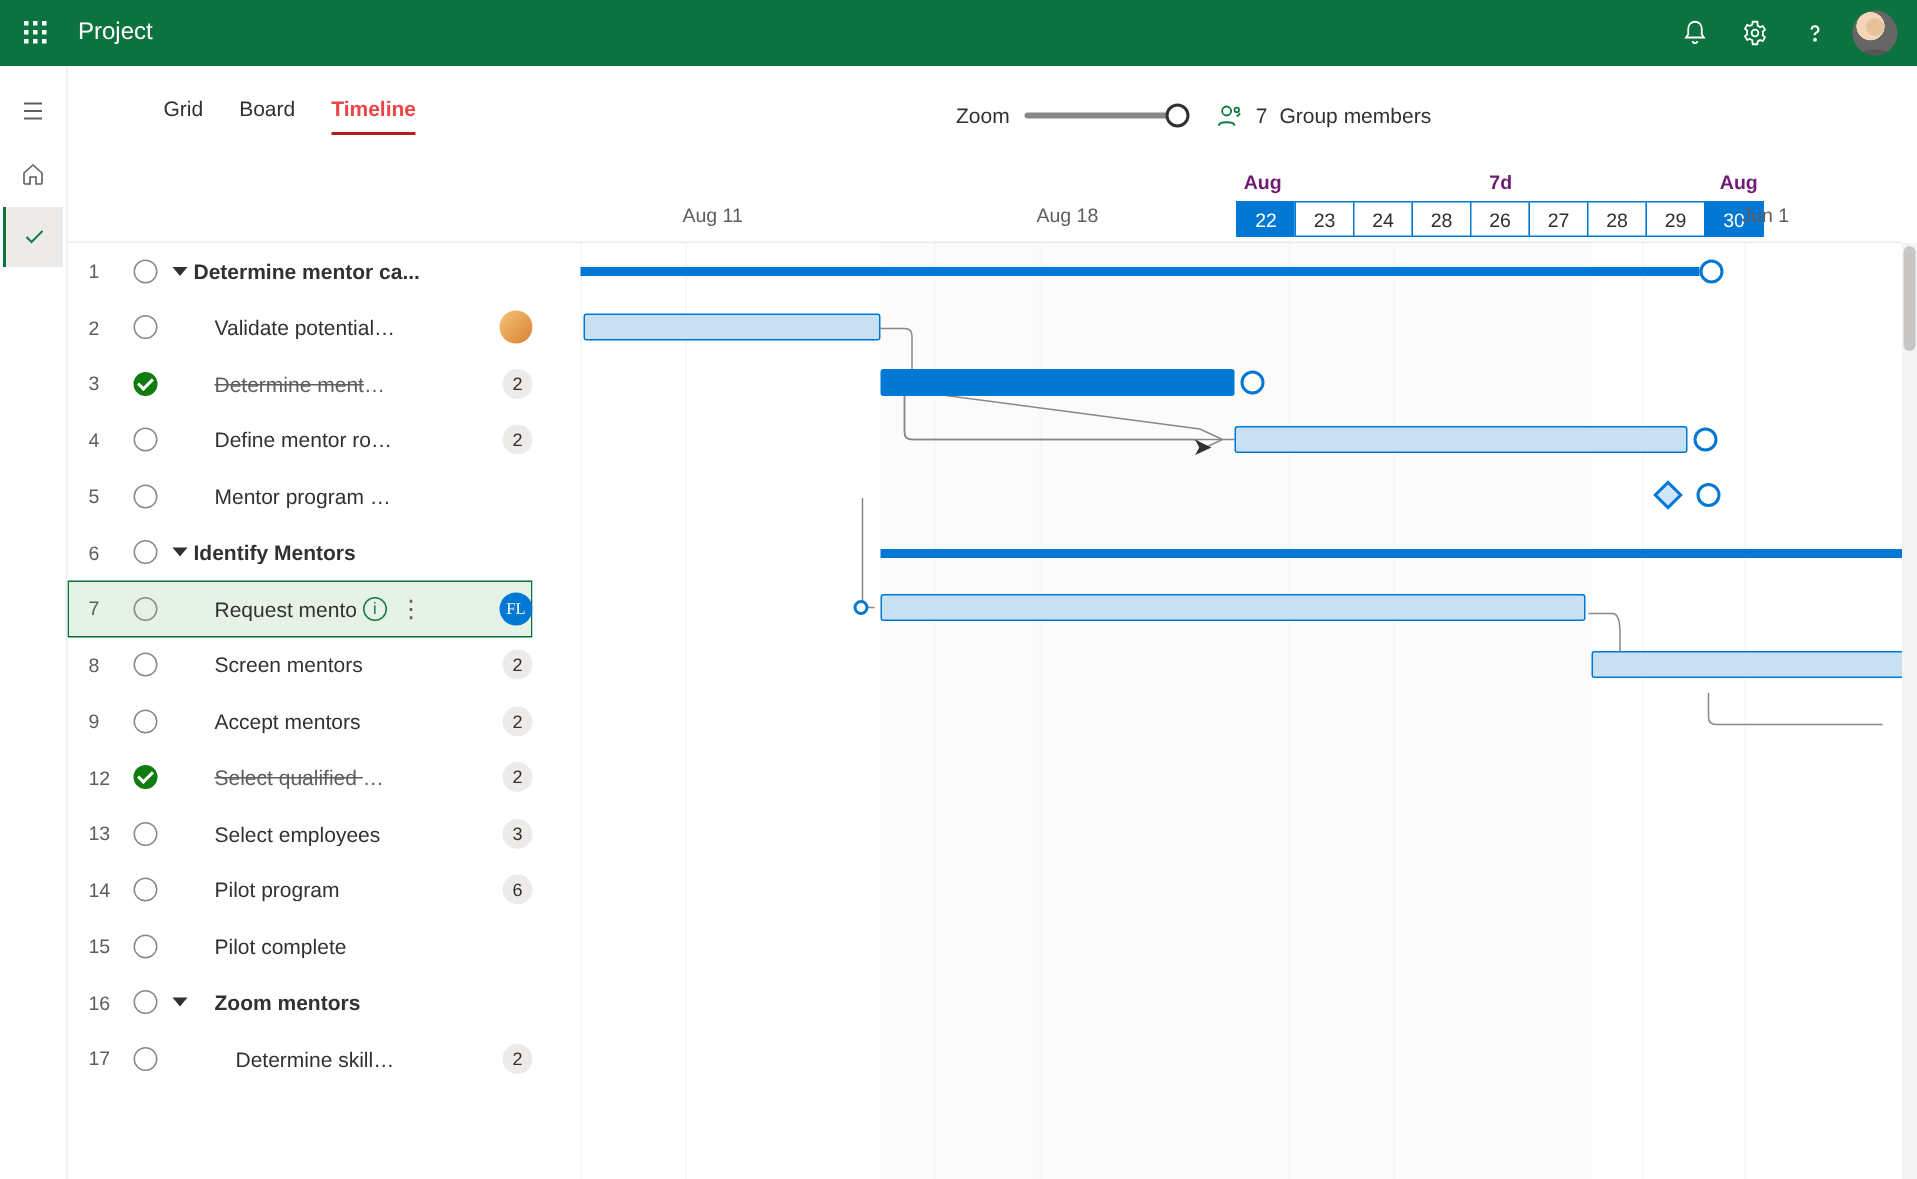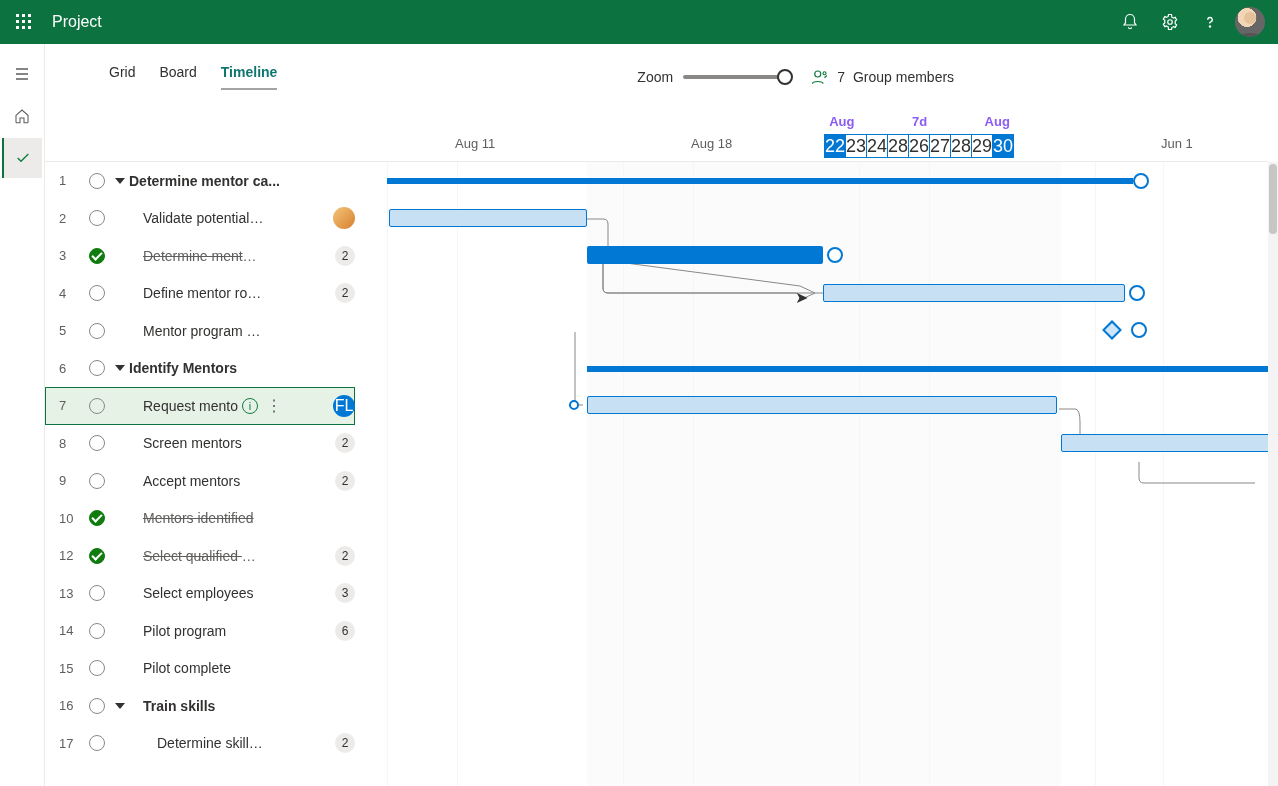--- a/index.html
+++ b/index.html
@@ -18,35 +18,35 @@
   .leftrail .lrbtn { width: 40px; height: 40px; display: flex; align-items: center; justify-content: center; cursor: pointer; color: #605e5c; margin-bottom: 2px; }
   .leftrail .lrbtn.active { background: #edebe9; border-left: 2px solid #0b7240; }
 
   
   .mainhdr { position: absolute; left: 45px; top: 44px; right: 0; height: 66px; display: flex; align-items: center; padding: 0 24px; }
   .mainhdr .ttlblock { min-width: 320px; }
   .mainhdr .ttlblock .pt { font-size: 24px; font-weight: 600; }
   .mainhdr .ttlblock .sub { font-size: 12px; color: #605e5c; margin-top: 2px; }
   .tabs { display: flex; gap: 24px; margin-left: 40px; }
   .tab { font-size: 14px; padding-bottom: 8px; cursor: pointer; color: #323130; }
-  .tab.active { color: #0f766e; border-bottom: 2px solid #a3a3a3; font-weight: 600; }
+  .tab.active { color: #ef4444; border-bottom: 2px solid #b91c1c; font-weight: 600; }
   .zoomwrap { display: flex; align-items: center; gap: 10px; margin-left: 360px;}
   .slider { position: relative; width: 104px; height: 4px; background: #8a8886; border-radius: 2px; }
   .slider .thumb { position: absolute; right: -6px; top: -6px; width: 16px; height: 16px; border: 2px solid #323130; background: #fff; border-radius: 50%; }
   .grp { display: flex; align-items: center; gap: 8px; margin-left: 24px; }
 
   
   .timehdr { position: absolute; left: 45px; top: 110px; right: 10px; height: 52px; border-bottom: 1px solid #edebe9; }
   .timehdr .tasksidehdr { position: absolute; left: 0; top: 0; width: 310px; height: 100%; }
   .timehdr .dates { position: absolute; left: 310px; right: 0; top: 0; bottom: 0; }
   .datemajor { position: absolute; bottom: 10px; font-size: 13px; color: #605e5c; }
   .selbar { position: absolute; top: 4px; height: 44px; display: flex; flex-direction: column; align-items: stretch; }
-  .selbar .labels { display: flex; font-size: 13px; color: #8b5cf6; font-weight: 600; height: 20px; gap: 20px; }
+  .selbar .labels { display: flex; font-size: 13px; color: #701a75; font-weight: 600; height: 20px; gap: 20px; }
   .selbar .cells { display: flex; }
-  .selbar .cell { width: 22px; height: 24px; border: 1px solid #0078d4; display: flex; align-items: center; justify-content: center; font-size: 18px; color: #323130; background: #fff; margin-left: -1px; }
+  .selbar .cell { width: 40px; height: 24px; border: 1px solid #0078d4; display: flex; align-items: center; justify-content: center; font-size: 13px; color: #323130; background: #fff; margin-left: -1px; }
   .selbar .cell.first { background: #0078d4; color: #fff; border-color: #0078d4; }
   .selbar .cell.last { background: #0078d4; color: #fff; border-color: #0078d4; }
 
   
   .content { position: absolute; left: 45px; top: 162px; right: 10px; bottom: 0; display: flex; }
   .taskcol { width: 310px; flex: none; overflow: hidden; }
   .ganttcol { flex: 1; position: relative; overflow: hidden; }
   .scrolltrack { position: absolute; right: 0; top: 162px; bottom: 0; width: 10px; background: #f4f4f4; }
   .scrollthumb { position: absolute; left: 1px; width: 8px; height: 70px; background: #c8c6c4; border-radius: 4px; top: 2px; }
 
@@ -59,21 +59,21 @@
   .chk.done::after { content: ""; position: absolute; left: 4px; top: 1px; width: 4px; height: 8px; border-right: 2px solid #fff; border-bottom: 2px solid #fff; transform: rotate(45deg); }
   .expcol { width: 18px; display: flex; justify-content: center; }
   .chev { width: 0; height: 0; border-left: 5px solid transparent; border-right: 5px solid transparent; border-top: 6px solid #323130; cursor: pointer; }
   .tname { flex: 0 1 auto; white-space: nowrap; overflow: hidden; text-overflow: ellipsis; max-width: 135px; }
   .tname.bold { font-weight: 600; max-width: 160px; }
   .tname.strike { text-decoration: line-through; color: #605e5c; }
   .indent1 { padding-left: 14px; }
   .indent2 { padding-left: 28px; }
   .badge { position: absolute; right: 0; width: 20px; height: 20px; border-radius: 50%; background: #edebe9; color: #323130; font-size: 12px; display: flex; align-items: center; justify-content: center; }
   .avbadge { position: absolute; right: 0; width: 22px; height: 22px; border-radius: 50%; background: linear-gradient(135deg,#f3c57b,#d97f2e); }
-  .flbadge { position: absolute; right: 0; width: 22px; height: 22px; border-radius: 50%; background: #0078d4; color: #fff; font-size: 16px; display: flex; align-items: center; justify-content: center; }
+  .flbadge { position: absolute; right: 0; width: 22px; height: 22px; border-radius: 50%; background: #0078d4; color: #fff; font-size: 11px; display: flex; align-items: center; justify-content: center; font-family: Liberation Serif, serif; }
   .row.selected { background: #e6f2e6; outline: 1px solid #0b7240; outline-offset: -1px; }
   .info-icon { width: 16px; height: 16px; border: 1.5px solid #107c41; border-radius: 50%; margin-left: 4px; display: flex; align-items: center; justify-content: center; font-size: 11px; color: #107c41; flex: none; }
   .kebab { margin-left: 8px; color: #605e5c; cursor: pointer; flex: none; font-size: 16px; letter-spacing: -1px; }
 
   
   .ganttsvg { position: absolute; left: 0; top: 0; right: 0; bottom: 0; }
   .gridline { position: absolute; top: 0; bottom: 0; width: 70px; border-left: 1px solid #f6f6f6; }
   .bar { position: absolute; height: 18px; border-radius: 2px; }
   .bar.light { background: #c7e0f4; border: 1px solid #0078d4; }
   .bar.solid { background: #0078d4; }
@@ -286,28 +286,20 @@
       <div class="row">
         <div class="num">9</div>
         <div class="chkwrap">
           <div class="chk"></div>
         </div>
         <div class="expcol"></div>
         <div class="tname indent1">Accept mentors</div>
         <div class="badge">2</div>
       </div>
       <div class="row">
-        <div class="num">10</div>
-        <div class="chkwrap">
-          <div class="chk done"></div>
-        </div>
-        <div class="expcol"></div>
-        <div class="tname strike indent1">Mentors identified</div>
-      </div>
-      <div class="row">
         <div class="num">12</div>
         <div class="chkwrap">
           <div class="chk done"></div>
         </div>
         <div class="expcol"></div>
         <div class="tname strike indent1">Select qualified men...</div>
         <div class="badge">2</div>
       </div>
       <div class="row">
         <div class="num">13</div>
@@ -336,21 +328,21 @@
         <div class="tname indent1">Pilot complete</div>
       </div>
       <div class="row">
         <div class="num">16</div>
         <div class="chkwrap">
           <div class="chk"></div>
         </div>
         <div class="expcol">
           <div class="chev"></div>
         </div>
-        <div class="tname bold indent1">Train skills</div>
+        <div class="tname bold indent1">Zoom mentors</div>
       </div>
       <div class="row">
         <div class="num">17</div>
         <div class="chkwrap">
           <div class="chk"></div>
         </div>
         <div class="expcol"></div>
         <div class="tname indent2">Determine skills g...</div>
         <div class="badge">2</div>
       </div>

